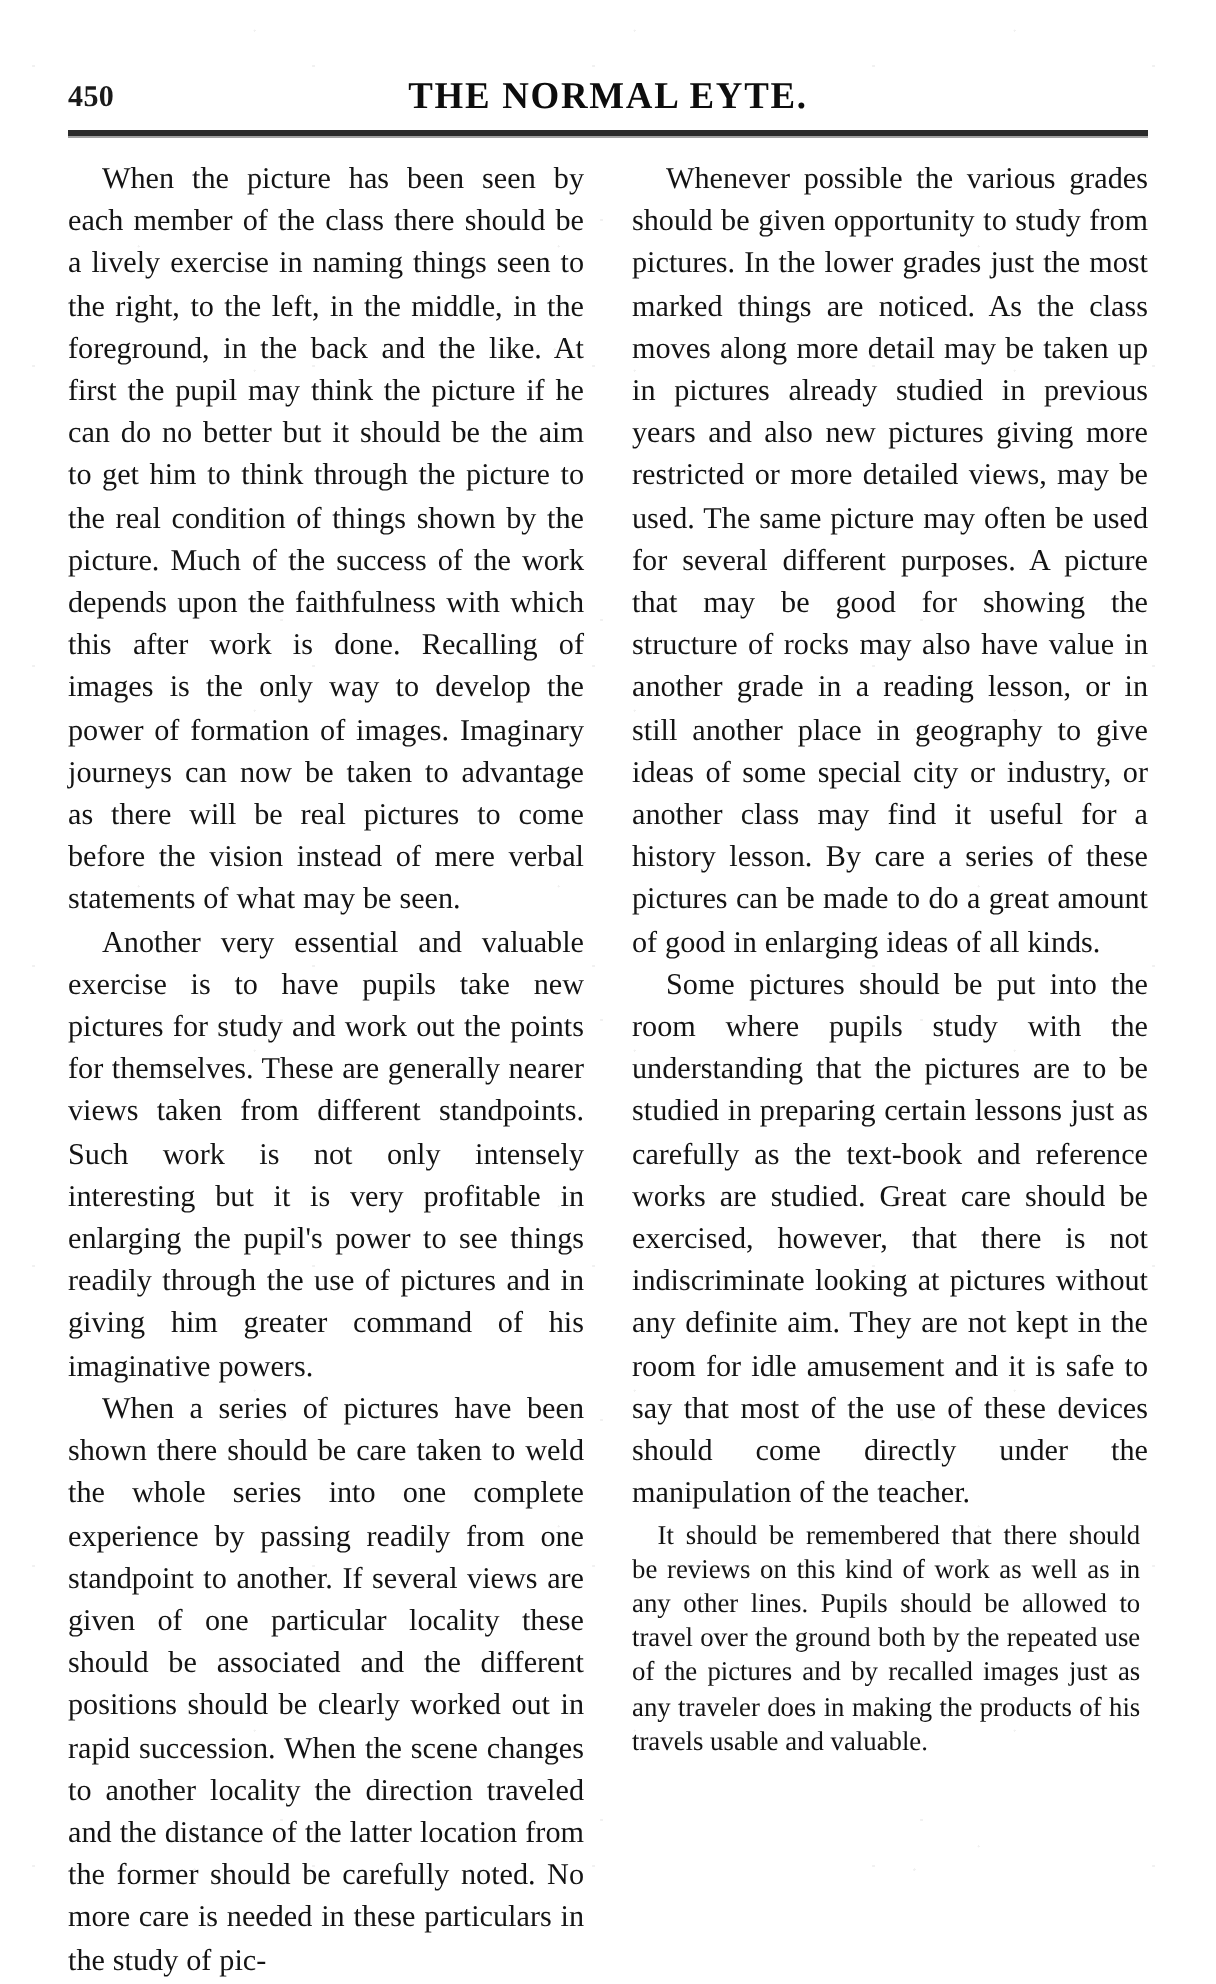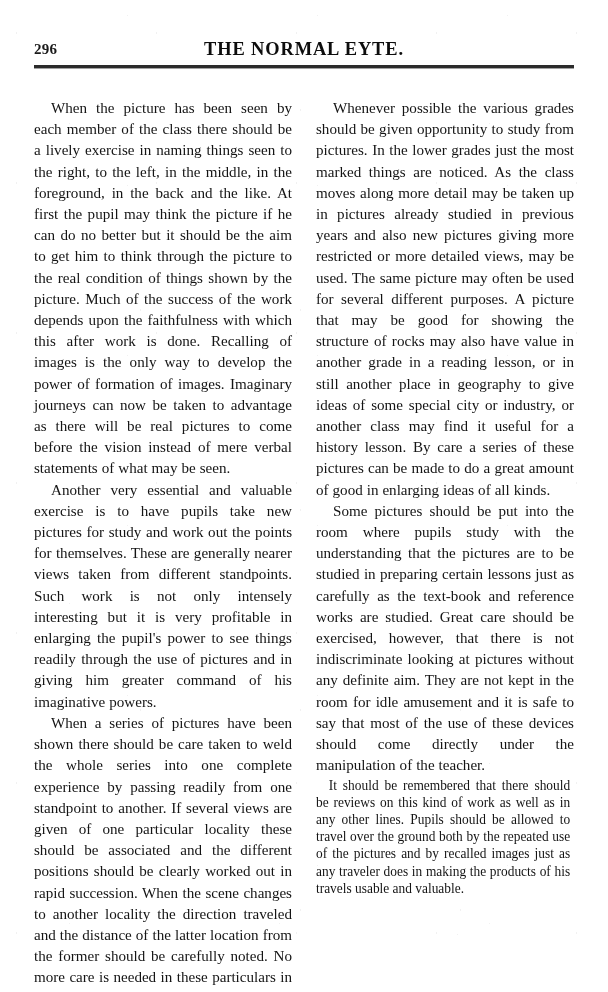--- a/index.html
+++ b/index.html
@@ -64,21 +64,20 @@
     opacity: 0.93;
   }
 
   
   .columns {
     position: absolute;
     left: 34px;
     top: 80px;
     width: 540px;
     height: 890px;
-    margin-top: 18px;
   }
   .col {
     position: absolute;
     top: 0;
     width: 258px;
     height: 890px;
   }
   .col-left  { left: 0px; }
   .col-right { left: 282px; }
 
@@ -120,21 +119,21 @@
       radial-gradient(circle at 54% 92%, #000 0.6px, transparent 0.7px);
     background-size: 140px 150px, 190px 170px, 160px 200px, 210px 160px, 180px 190px;
   }
 </style>
 </head>
 <body>
 
 <div class="page">
 
   <div class="masthead">
-    <div class="folio">296</div>
+    <div class="folio">450</div>
     <div class="running-title">THE NORMAL EYTE.</div>
   </div>
 
   <div class="head-rule"></div>
 
   <div class="columns">
 
     <div class="col col-left">
       <p class="body">When the picture has been seen by each member of the class there should be a lively exercise in naming things seen to the right, to the left, in the middle, in the foreground, in the back and the like. At first the pupil may think the picture if he can do no better but it should be the aim to get him to think through the picture to the real condition of things shown by the picture. Much of the success of the work depends upon the faithfulness with which this after work is done. Recalling of images is the only way to develop the power of formation of images. Imaginary journeys can now be taken to advantage as there will be real pictures to come before the vision instead of mere verbal statements of what may be seen.</p>
       <p class="body">Another very essential and valuable exercise is to have pupils take new pictures for study and work out the points for themselves. These are generally nearer views taken from different standpoints. Such work is not only intensely interesting but it is very profitable in enlarging the pupil's power to see things readily through the use of pictures and in giving him greater command of his imaginative powers.</p>

